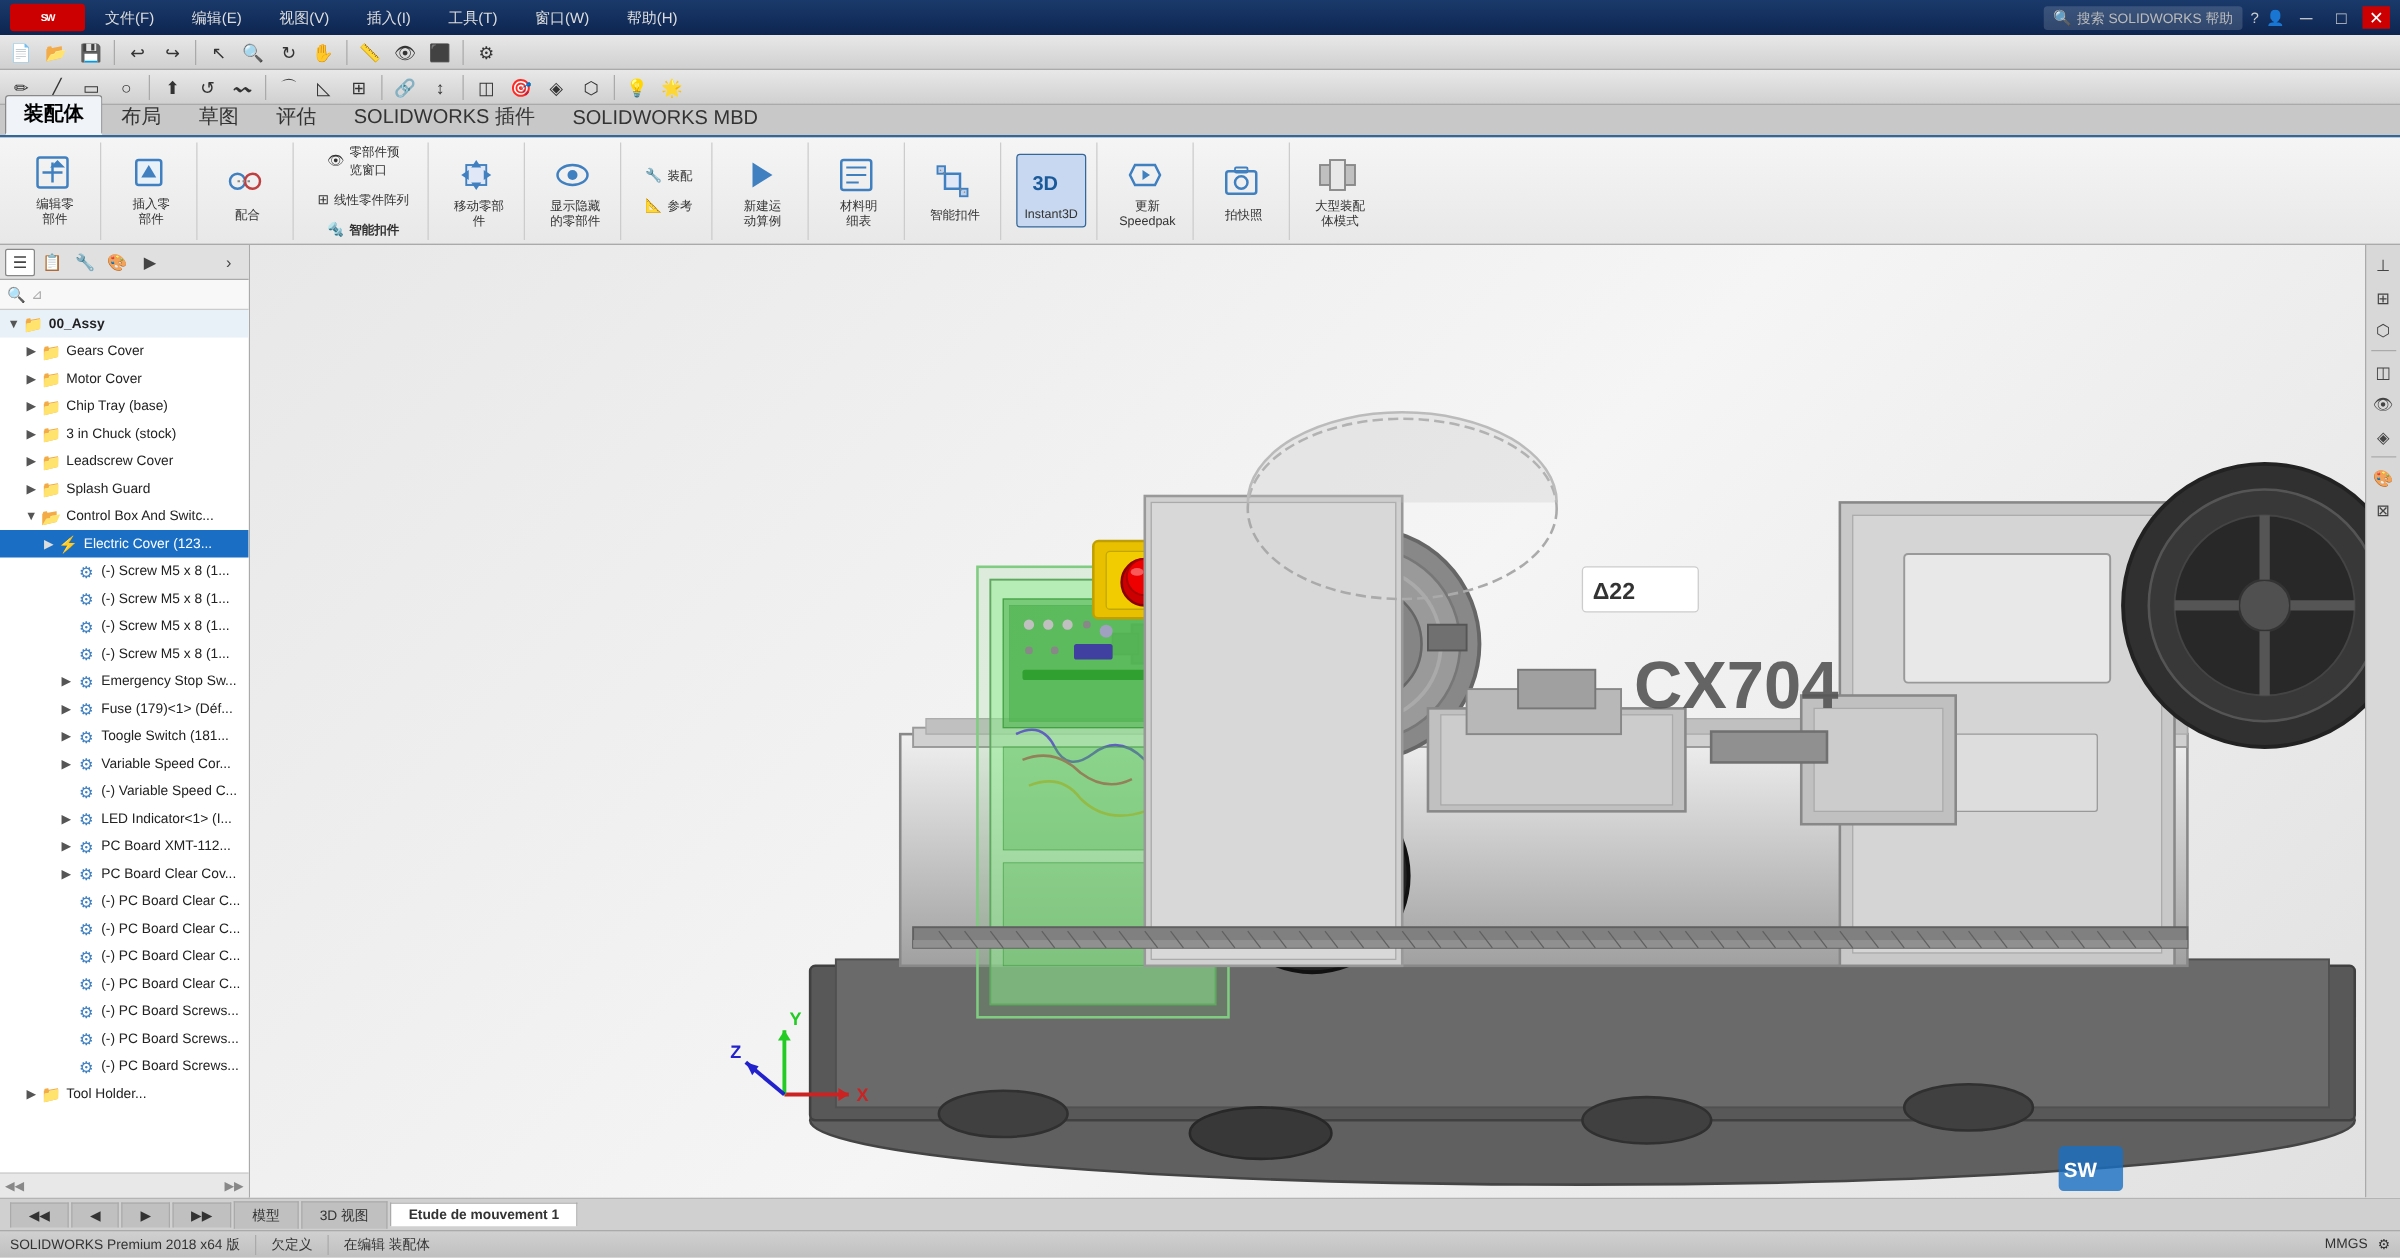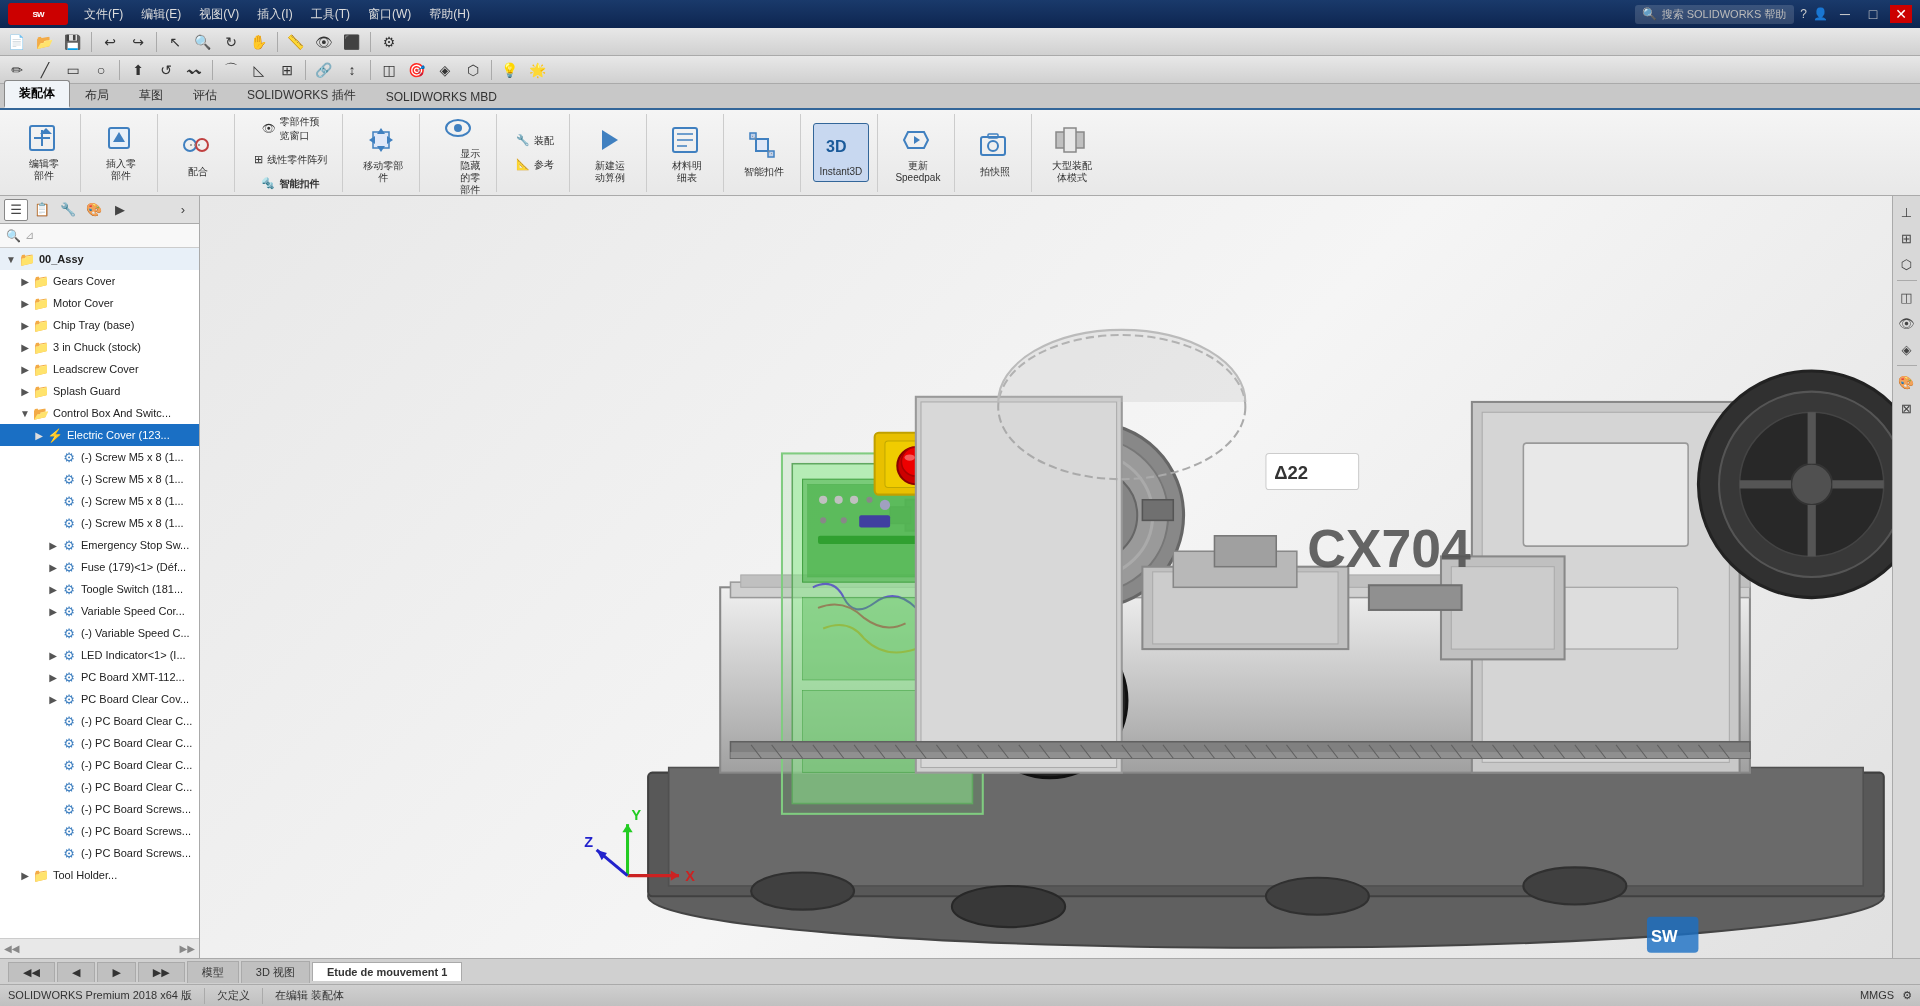--- a/index.html
+++ b/index.html
@@ -24,21 +24,21 @@
       align-items: center;
       justify-content: center;
       font-weight: bold;
       font-size: 9px;
       color: white;
       margin-right: 8px;
       flex-shrink: 0;
     }
     #titlebar .menus {
       display: flex;
-      gap: 2px;
+      gap: 14px;
       flex: 1;
     }
     #titlebar .menu-item {
       padding: 2px 8px;
       color: #ddd;
       font-size: 12px;
       cursor: pointer;
     }
     #titlebar .title-center {
       flex: 1;
@@ -90,21 +90,21 @@
     #ribbon-tabs {
       height: 26px;
       background: #c8c8c8;
       border-bottom: 2px solid #336699;
       display: flex;
       align-items: flex-end;
       padding: 0 4px;
     }
     .ribbon-tab {
       padding: 4px 14px;
-      font-size: 12px;
+      font-size: 16px;
       color: #333;
       cursor: pointer;
       border: 1px solid transparent;
       border-bottom: none;
       border-radius: 3px 3px 0 0;
       background: transparent;
     }
     .ribbon-tab.active {
       background: #f0f4f8;
       border-color: #888;
@@ -481,21 +481,21 @@
     </div>
   </div>
   <div class="ribbon-group">
     <div class="ribbon-btn-large">
       <div class="ribbon-icon-large">
         <svg width="32" height="32" viewBox="0 0 32 32">
             <ellipse cx="16" cy="16" rx="12" ry="8" fill="none" stroke="#4080c0" stroke-width="2"></ellipse>
             <circle cx="16" cy="16" r="4" fill="#4080c0"></circle>
           </svg>
       </div>
-      <span style="font-size:10px;line-height:1.2;text-align:center;margin-left:20px;">显示隐藏<br>的零部件</span>
+      <span style="font-size:10px;line-height:1.2;text-align:center;">显示隐藏<br>的零部件</span>
     </div>
   </div>
   <div class="ribbon-group">
     <div class="ribbon-btn-small">
       <span style="font-size:11px;">🔧</span>
       <span style="font-size:10px;">装配</span>
     </div>
     <div class="ribbon-btn-small">
       <span style="font-size:11px;">📐</span>
       <span style="font-size:10px;">参考</span>

